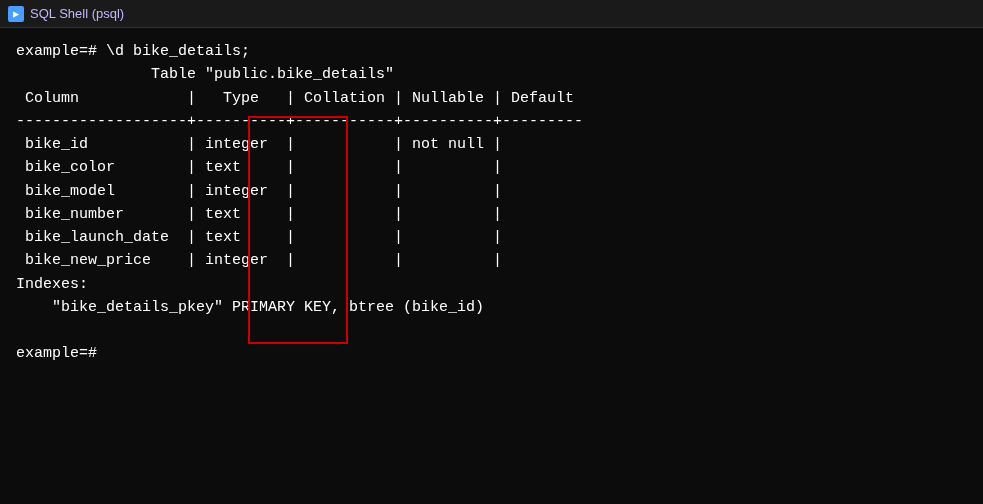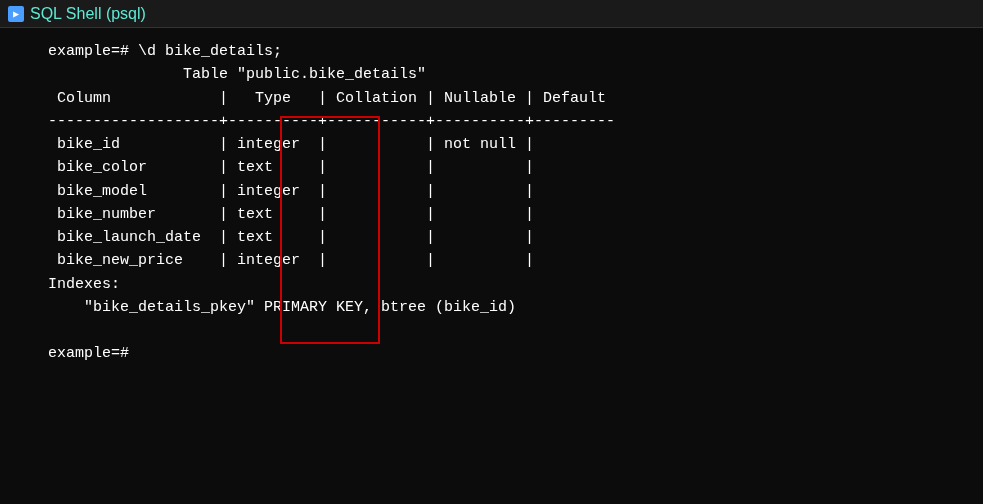--- a/index.html
+++ b/index.html
@@ -35,30 +35,29 @@
       border-radius: 2px;
       display: flex;
       align-items: center;
       justify-content: center;
       font-size: 10px;
       color: white;
       flex-shrink: 0;
     }
 
     .title-bar-text {
-      color: #5eead4;
-      font-size: 16px;
+      color: #c4b5fd;
+      font-size: 13px;
       font-family: 'Segoe UI', Arial, sans-serif;
     }
 
     .terminal {
       padding: 12px 16px;
       line-height: 1.55;
       position: relative;
-      margin-left: 32px;
     }
 
     .highlight-box {
       position: absolute;
       border: 2px solid #cc0000;
       pointer-events: none;
     }
 
     pre {
       font-family: 'Courier New', Courier, monospace;

